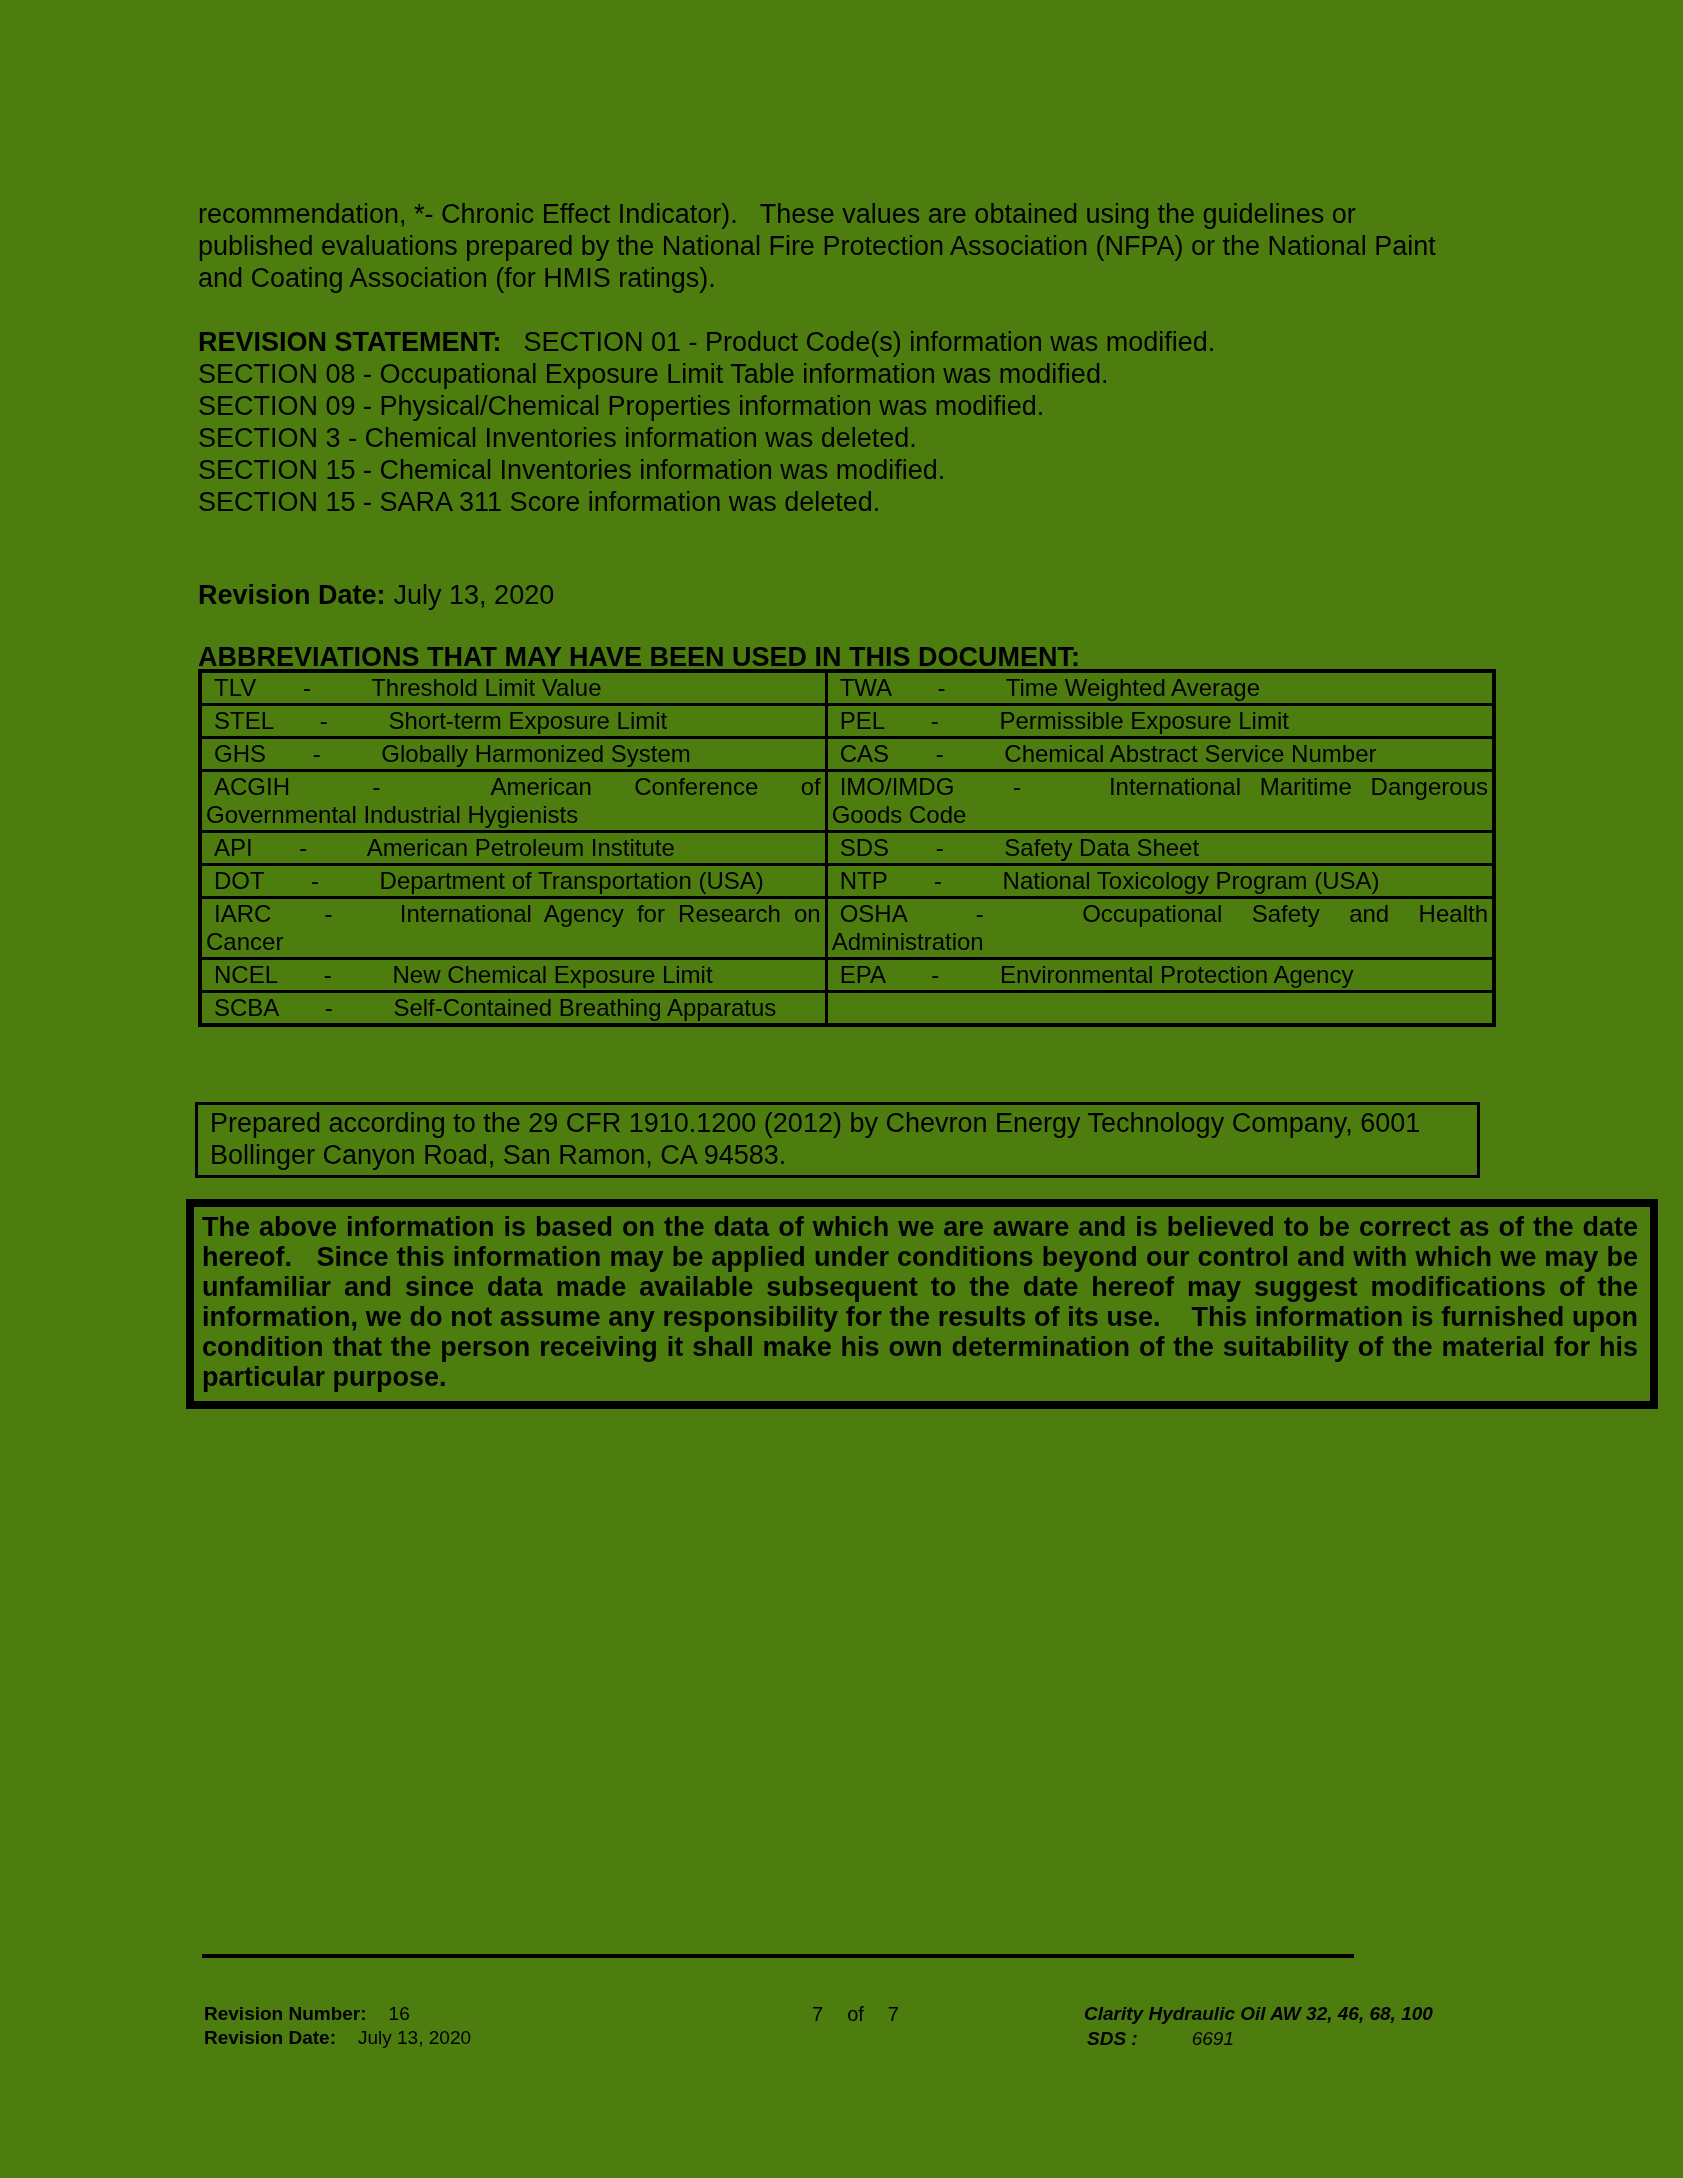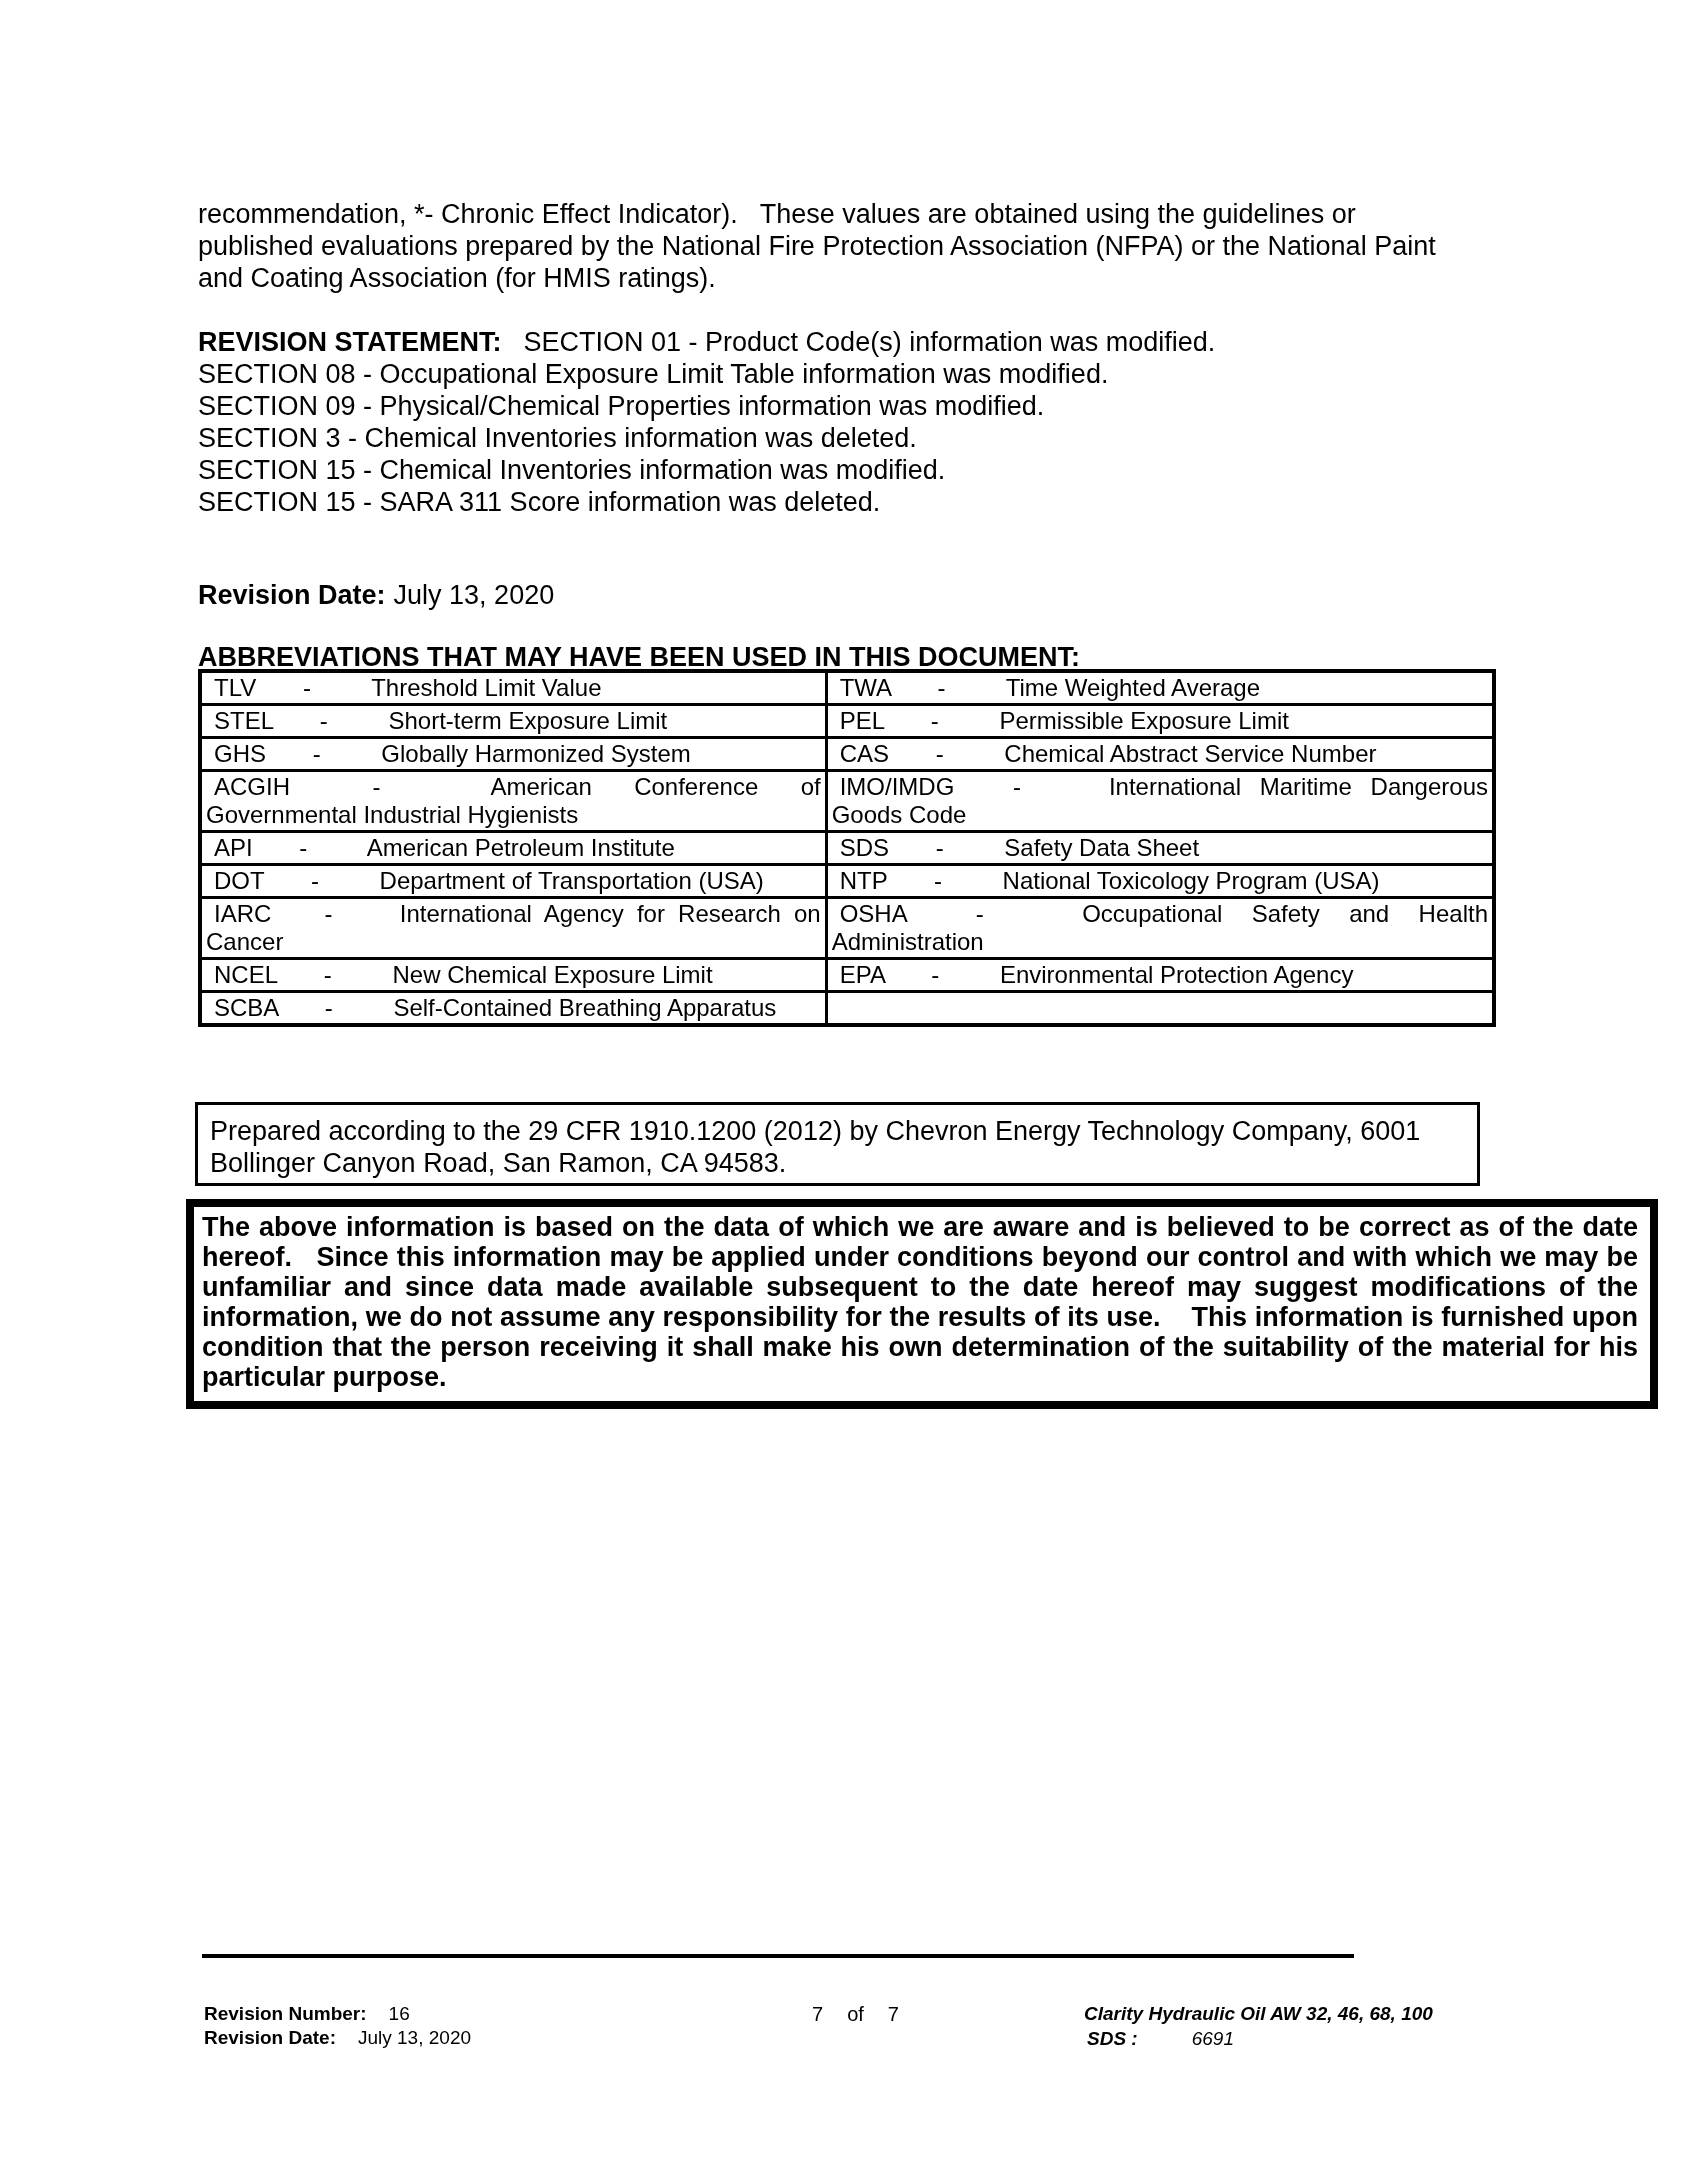--- a/index.html
+++ b/index.html
@@ -1,20 +1,20 @@
 <!DOCTYPE html>
 <html><head>
 <meta charset="utf-8">
 <title>SDS Page 7</title>
 <style>
   html,body{margin:0;padding:0;background:#e8e8e8;}
   .page{
     position:relative;
     width:1683px;height:2178px;
-    background:#ffffff;
+    background:#4d7c0f;
     font-family:"Liberation Sans", sans-serif;
     color:#000;
     margin:0 auto;
     overflow:hidden;
   }
   .b{font-weight:bold;}
   
   .intro{
     position:absolute;top:198px;left:198px;width:1259px;
     font-size:27px;line-height:32px;margin:0;text-align:left;
@@ -52,21 +52,21 @@
   }
   .abbr-table td.cl{width:47.5%;}
   .g1{display:inline-block;width:40px;}
   .g2{display:inline-block;width:54px;}
   .g2.wide{width:69px;}
   
   .prepared-box{
     position:absolute;top:1102px;left:195px;width:1285px;
     box-sizing:border-box;
     border:3px solid #000;
-    padding:10px 12px 4px 12px;
+    padding:2px 12px 4px 12px;
     font-size:27px;line-height:32px;
   }
   
   .disclaimer-box{
     position:absolute;top:1199px;left:186px;width:1472px;
     box-sizing:border-box;
     border:8px solid #000;
     padding:5px 12px 9px 8px;
     font-size:27px;line-height:30px;
     font-weight:bold;text-align:justify;

